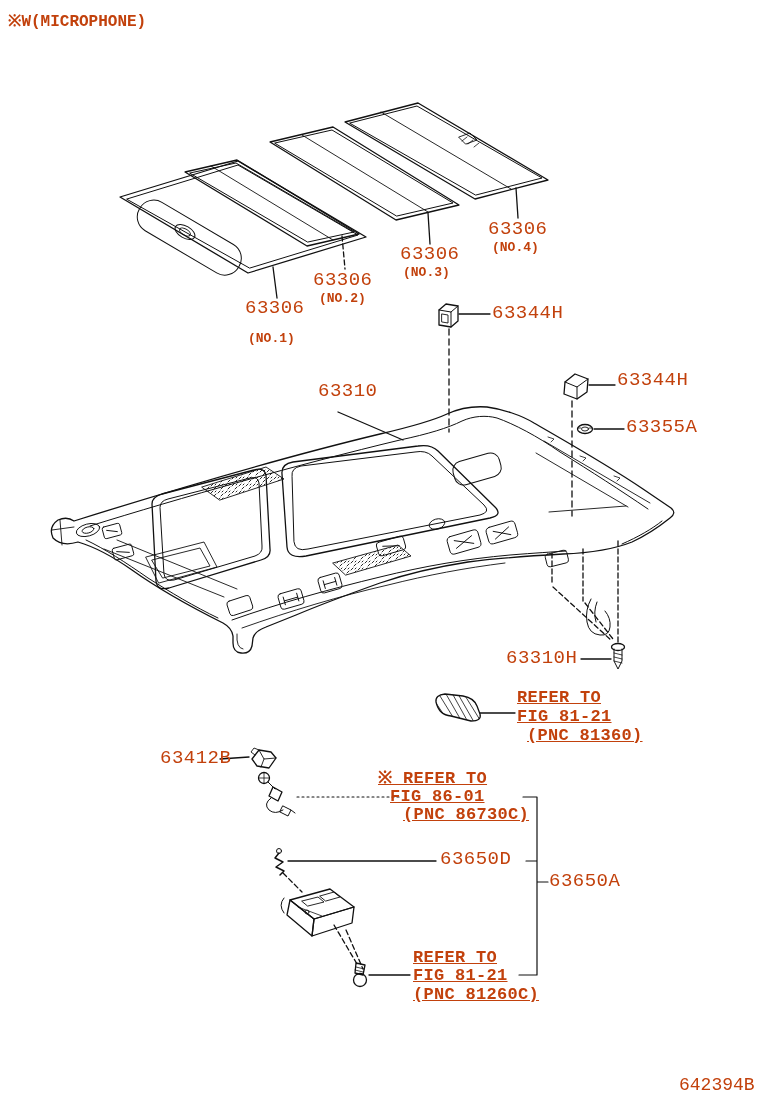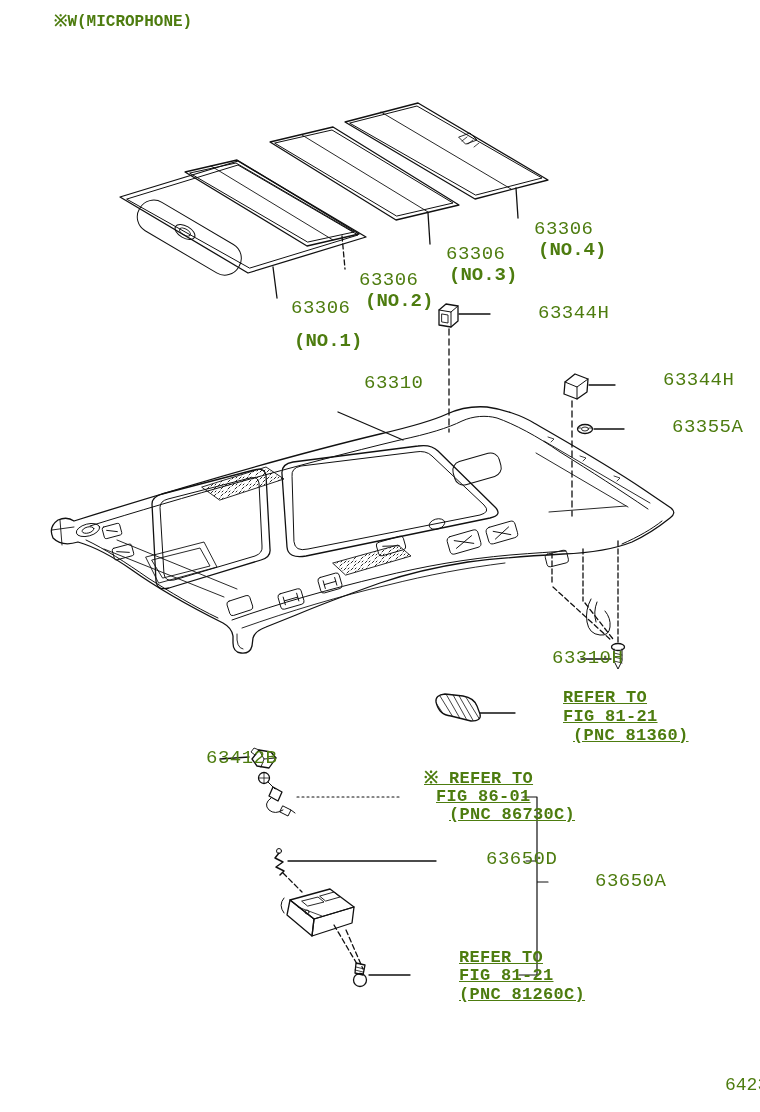--- a/index.html
+++ b/index.html
@@ -1,21 +1,21 @@
 <!DOCTYPE html>
 <html><head>
 <meta charset="utf-8">
 <style>
   html,body{margin:0;padding:0;background:#fff;}
   #stage{position:relative;width:760px;height:1112px;background:#ffffff;overflow:hidden;
          font-family:"Liberation Mono","DejaVu Sans Mono",monospace;color:#111;}
   #art{position:absolute;left:0;top:0;}
-  .lbl{position:absolute;line-height:1;white-space:pre;color:#4d7c0f;margin-left:46px;}
+  .lbl{position:absolute;line-height:1;white-space:pre;color:#c2410c;}
   .pn{font-size:19px;font-weight:normal;letter-spacing:.5px;}
-  .var{font-size:19px;font-weight:bold;text-align:center;}
+  .var{font-size:13px;font-weight:bold;text-align:center;}
   .ref{font-size:17px;font-weight:bold;letter-spacing:.3px;text-decoration:underline;}
   .note{font-size:16px;font-weight:bold;}
   .foot{font-size:18px;}
 </style>
 </head>
 <body>
 
 <div id="stage">
 
 <svg id="art" width="760" height="1112" viewBox="0 0 760 1112" fill="none" stroke="#111" stroke-width="1.3" stroke-linecap="round" stroke-linejoin="round">
@@ -257,21 +257,21 @@
   <div class="lbl var" style="left:319px;top:292px">(NO.2)</div>
 
   <div class="lbl pn" style="left:400px;top:245px">63306</div>
   <div class="lbl var" style="left:403px;top:266px">(NO.3)</div>
 
   <div class="lbl pn" style="left:488px;top:220px">63306</div>
   <div class="lbl var" style="left:492px;top:241px">(NO.4)</div>
 
   <div class="lbl pn" style="left:492px;top:304px">63344H</div>
   <div class="lbl pn" style="left:617px;top:371px">63344H</div>
-  <div class="lbl pn" style="left:318px;top:374px">63310</div>
+  <div class="lbl pn" style="left:318px;top:382px">63310</div>
   <div class="lbl pn" style="left:626px;top:418px">63355A</div>
   <div class="lbl pn" style="left:506px;top:649px">63310H</div>
 
   <div class="lbl ref" style="left:517px;top:689px">REFER TO</div>
   <div class="lbl ref" style="left:517px;top:708px">FIG 81-21</div>
   <div class="lbl ref" style="left:527px;top:727px">(PNC 81360)</div>
 
   <div class="lbl pn" style="left:160px;top:749px">63412B</div>
 
   <div class="lbl ref" style="left:378px;top:770px">※ REFER TO</div>

